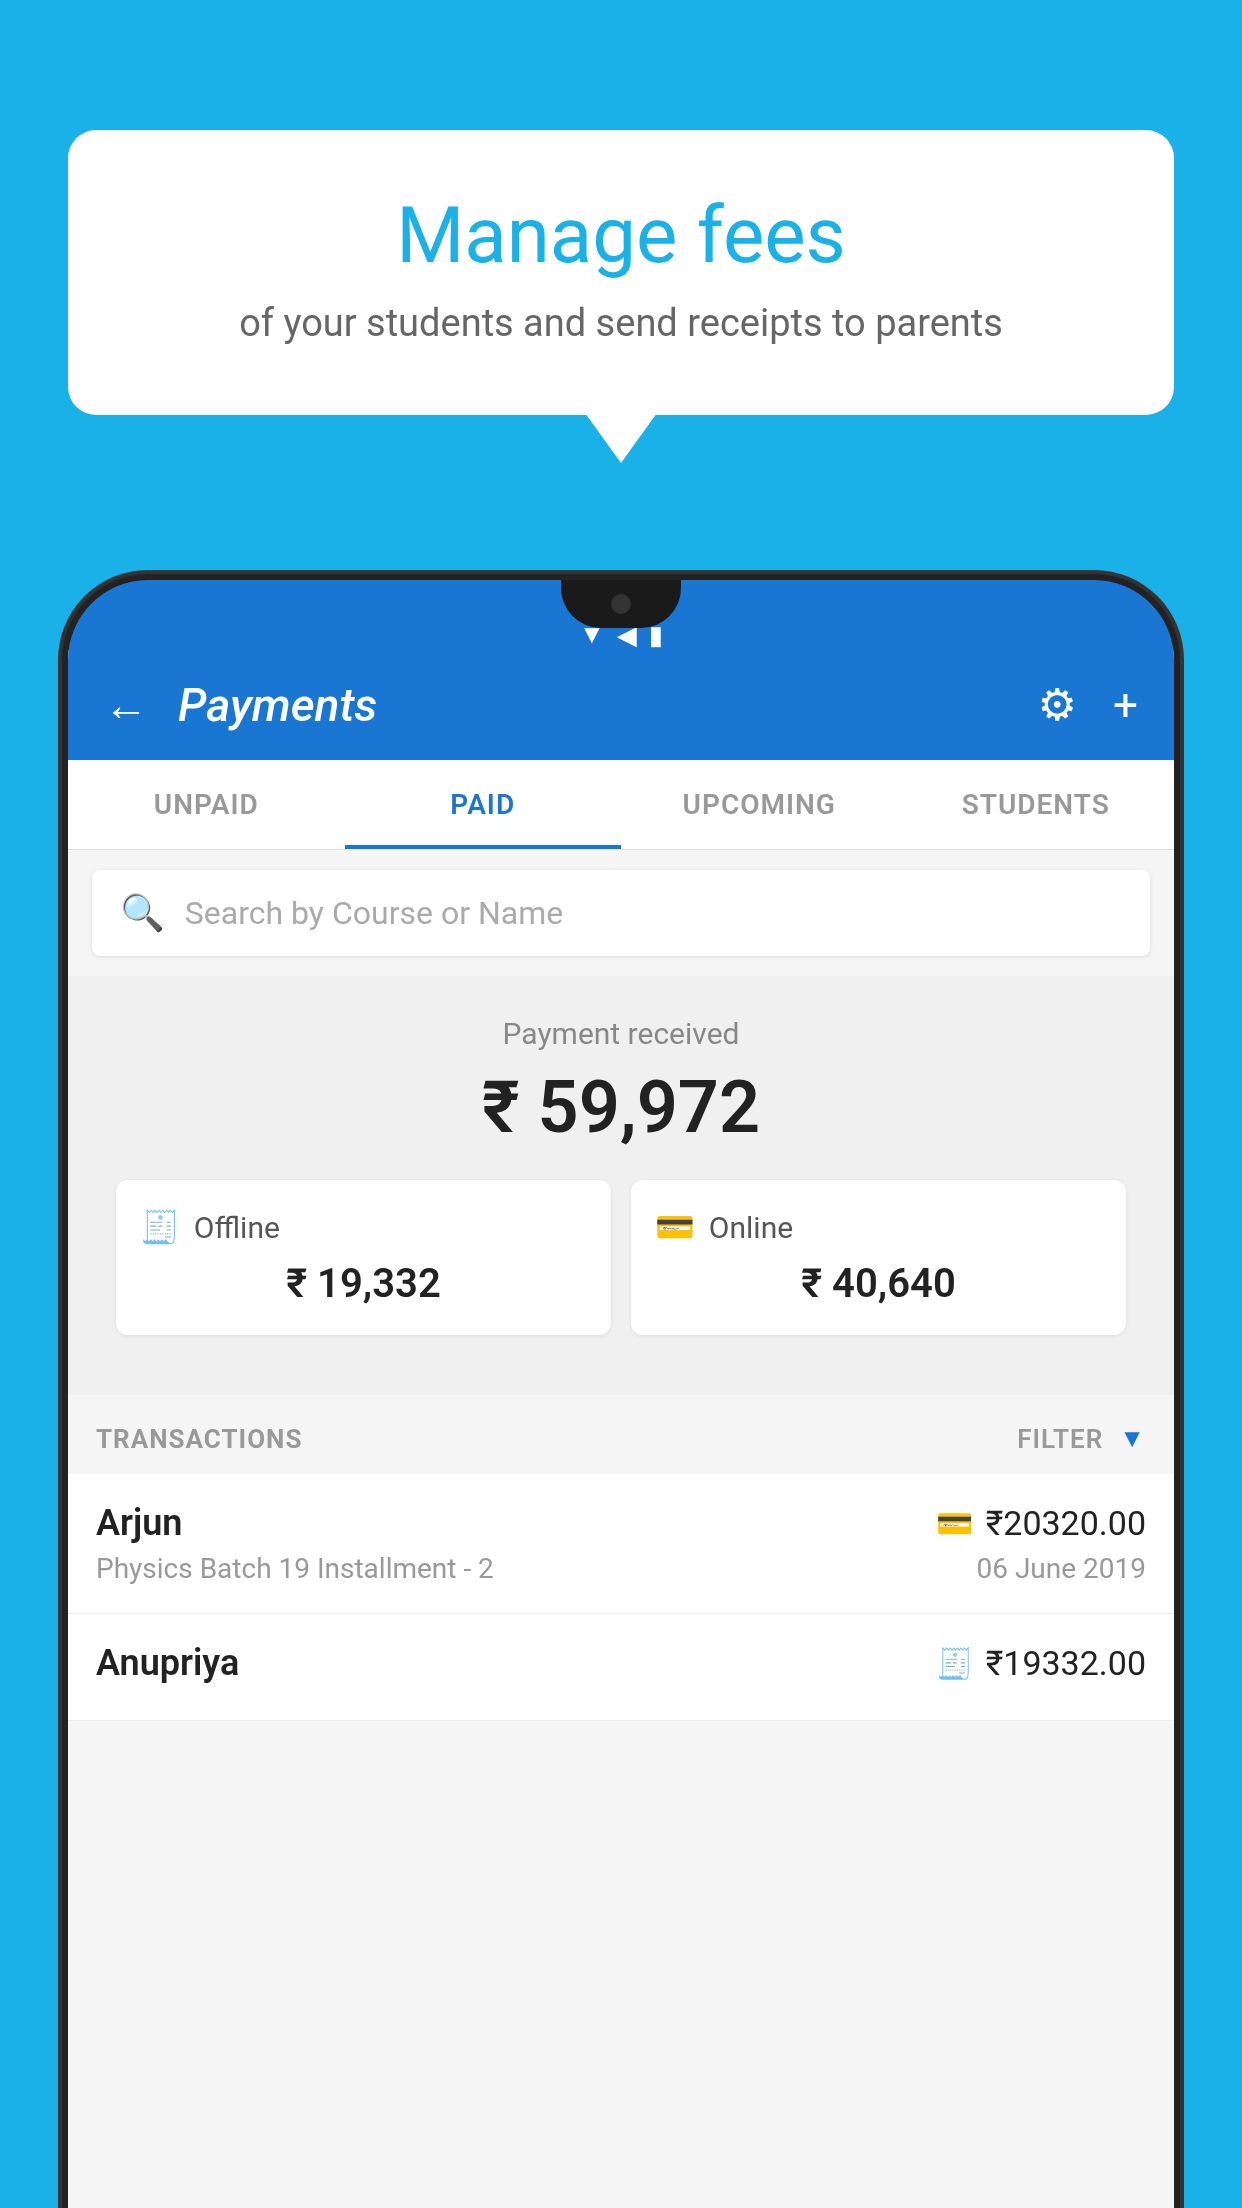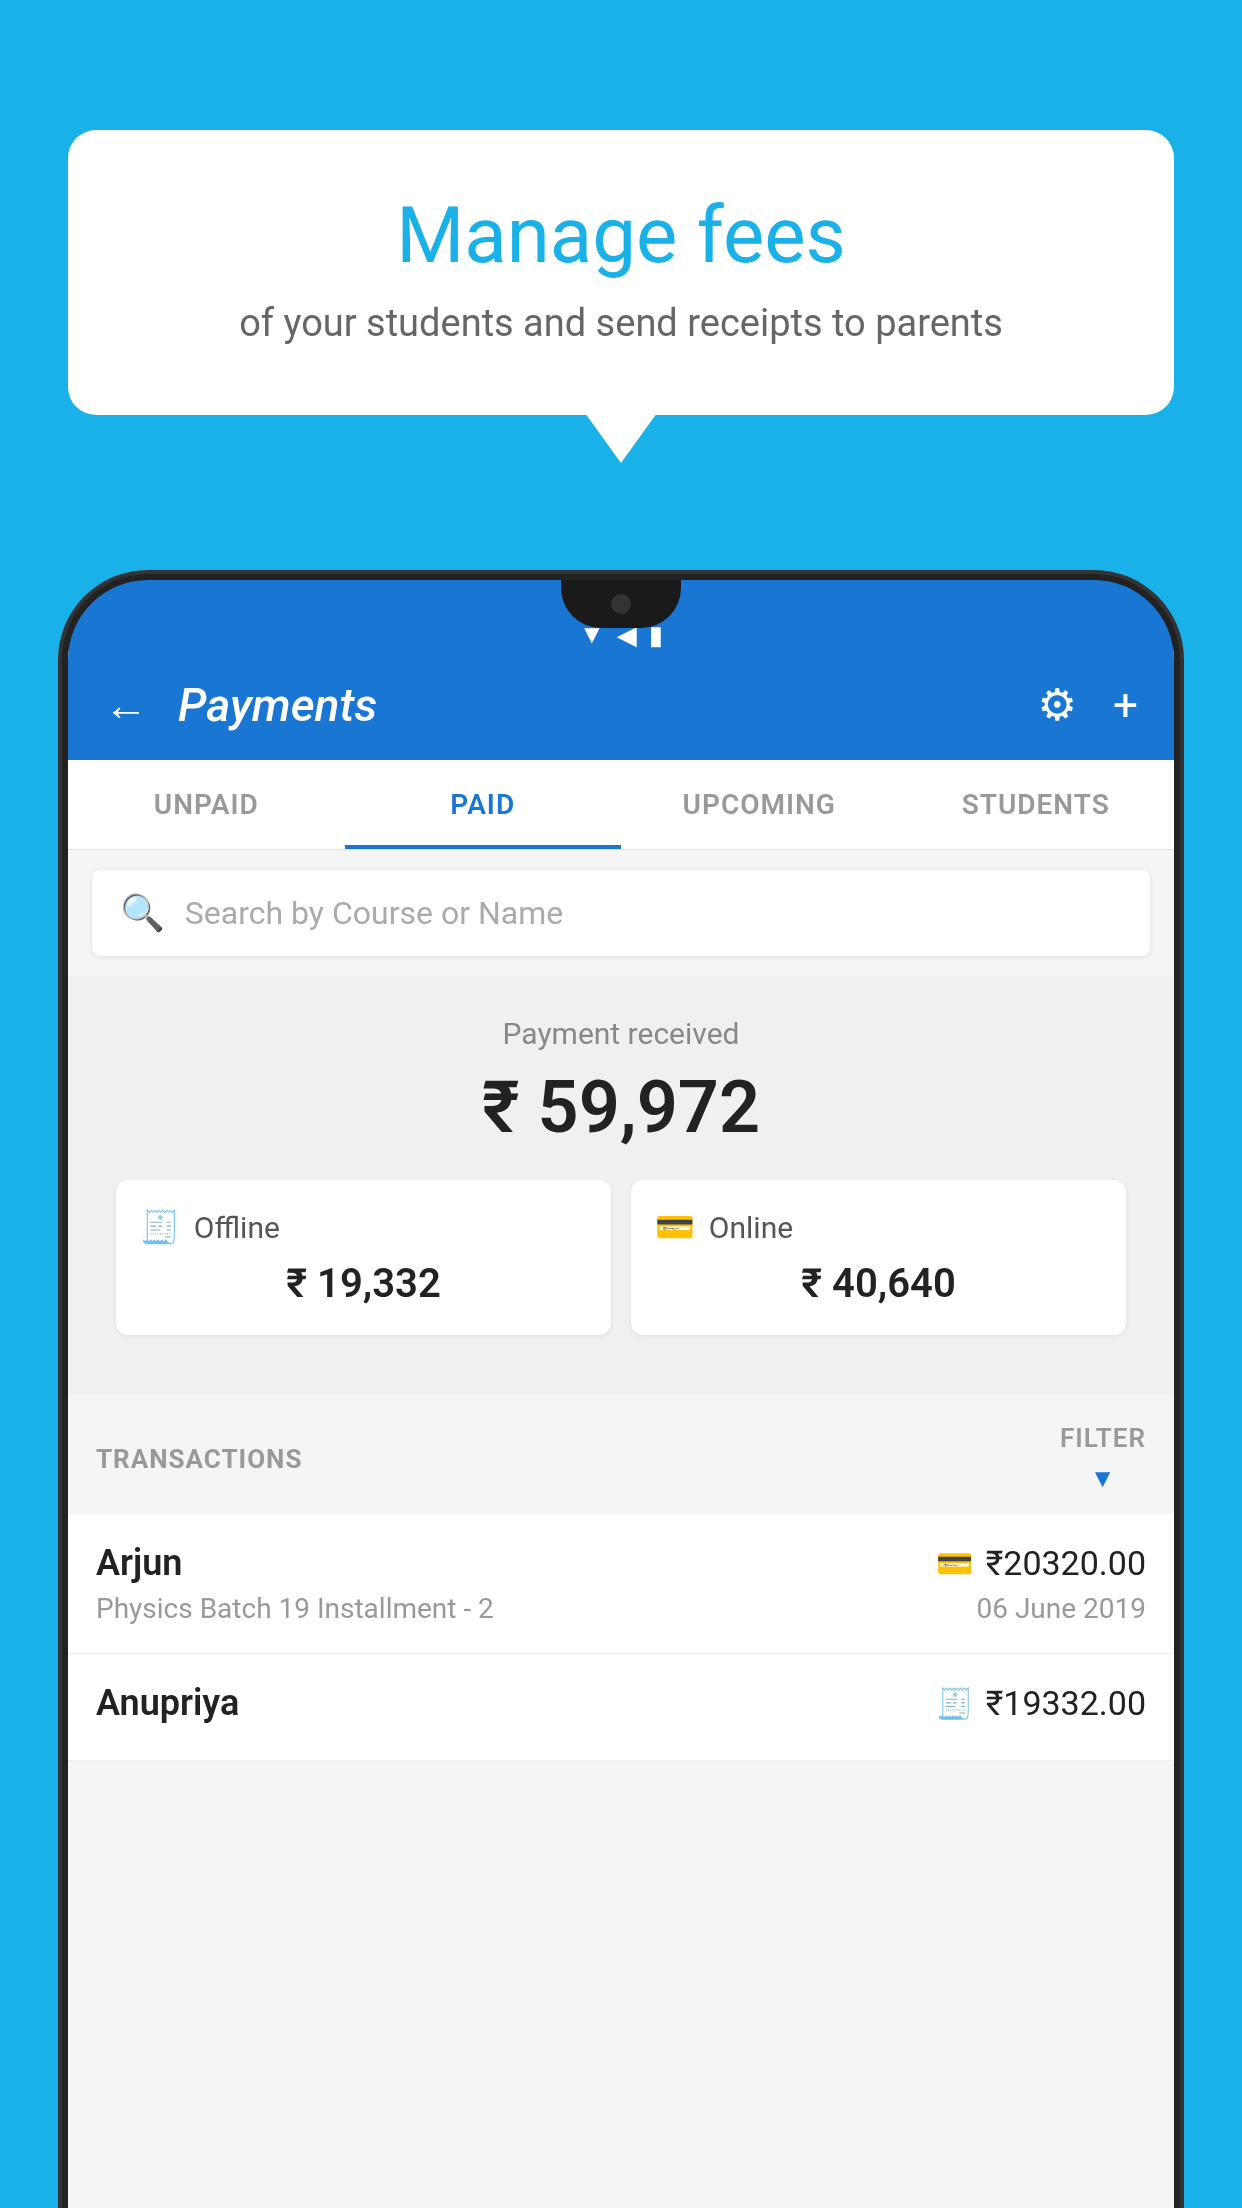--- a/index.html
+++ b/index.html
@@ -257,27 +257,26 @@
     }
     .transactions-label {
       font-size: 26px;
       color: #999;
       font-weight: 700;
       letter-spacing: 1px;
     }
     .filter-btn {
       display: flex;
       align-items: center;
-      gap: 10px;
+      gap: 16px;
       font-size: 26px;
       color: #999;
       font-weight: 600;
       letter-spacing: 1px;
       cursor: pointer;
-      flex-direction: column;
     }
     .filter-icon {
       color: #1976d2;
       font-size: 26px;
     }
 
     
     .transaction-row {
       background: #fff;
       padding: 28px 28px;

